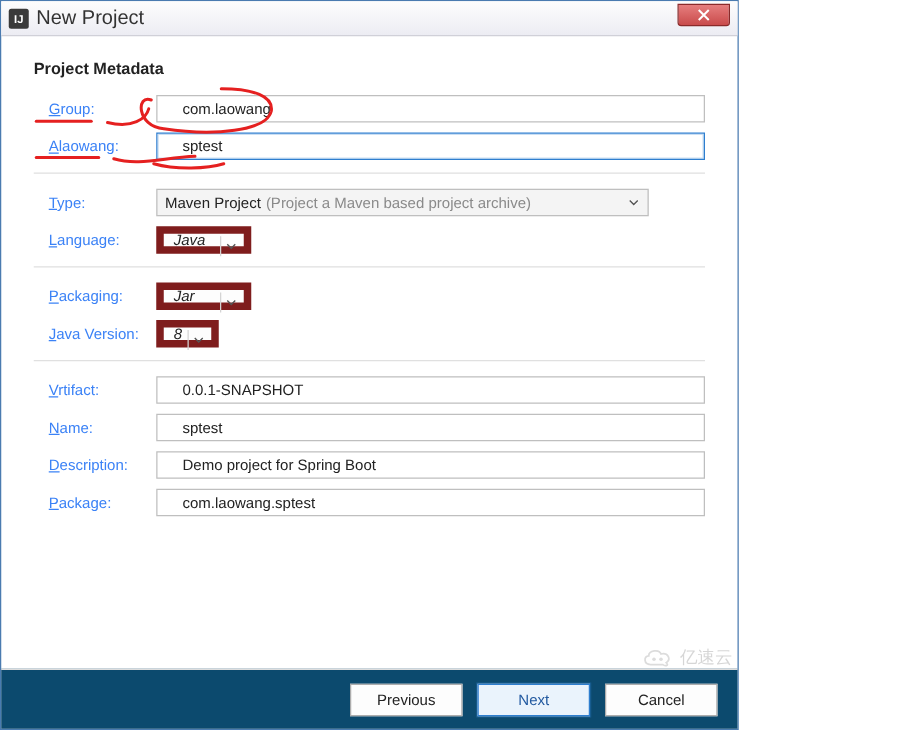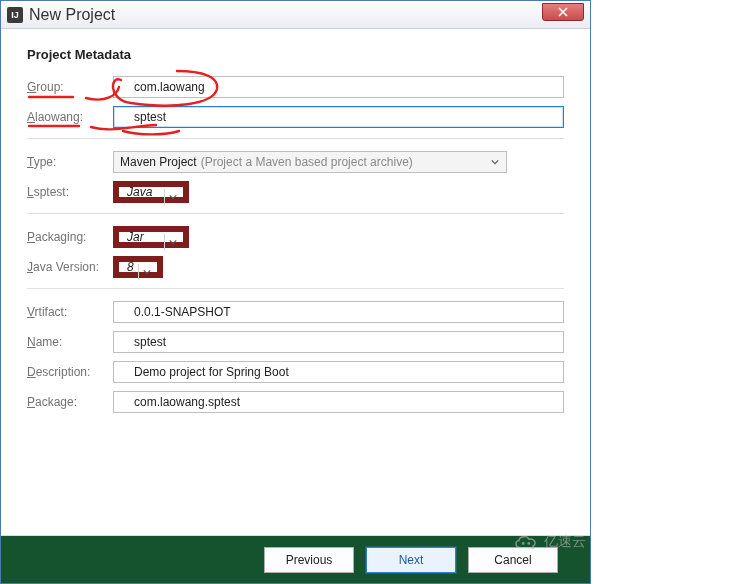--- a/index.html
+++ b/index.html
@@ -13,21 +13,21 @@
 .title-bar .title-text { margin-left: 6px; color: #333; font-size: 16px; }
 .close-btn { position: absolute; top: 2px; right: 6px; width: 42px; height: 18px; background: linear-gradient(#e67e7e,#c94b4b); border: 1px solid #8a2a2a; border-radius: 0 0 3px 3px; display: flex; align-items: center; justify-content: center; }
 .close-btn svg { width: 10px; height: 10px; }
 
 
 .content { position: absolute; top: 28px; left: 0; right: 0; bottom: 48px; padding: 18px 26px 10px 26px; }
 
 .section-title { font-weight: bold; font-size: 13px; color: #222; margin-bottom: 14px; }
 
 .row { display: flex; align-items: center; margin-bottom: 8px; }
-.row .lbl { width: 86px; color: #737373; }
+.row .lbl { width: 86px; color: #3b82f6; margin-left: 12px; }
 .row .lbl u { text-decoration: underline; }
 
 .row .ctrl-full { flex: 1; }
 .row .ctrl-sm { width: 76px; }
 .row .ctrl-xs { width: 50px; }
 
 input.txt, .txt-ro {
   height: 22px; width: 100%;
   border: 1px solid #bfbfbf; background: #fff; padding: 0 20px; color: #222;
 }
@@ -40,30 +40,30 @@
 .sel .arrow svg, .sel-wide .arrow svg { width: 8px; height: 8px; }
 .sel-wide {
   height: 22px; border: 1px solid #bfbfbf; background: #f4f4f4; display: flex; align-items: center; padding: 0 6px; position: relative; color: #222; width: 394px;
 }
 .sel-wide .hint { color: #8a8a8a; margin-left: 4px; }
 .sel-wide .arrow { position: absolute; right: 3px; top: 2px; width: 16px; height: 16px; display: flex; align-items: center; justify-content: center; }
 
 .sep { height: 1px; background: #e0e0e0; margin: 10px 0 12px 0; }
 
 
-.btn-bar { position: absolute; left: 0; right: 0; bottom: 0; height: 48px; border-top: 1px solid #ddd; background: #14532d; display: flex; align-items: center; justify-content: flex-end; padding-right: 32px; gap: 12px; }
+.btn-bar { position: absolute; left: 0; right: 0; bottom: 0; height: 48px; border-top: 1px solid #ddd; background: #0c4a6e; display: flex; align-items: center; justify-content: flex-end; padding-right: 16px; gap: 12px; }
 .btn { width: 90px; height: 26px; border: 1px solid #adadad; background: #fdfdfd; color: #222; display: flex; align-items: center; justify-content: center; cursor: pointer; }
 .btn.primary { border: 1px solid #2e7ecf; background: #eaf3fc; color: #2259a0; box-shadow: 0 0 0 1px rgba(46,126,207,.35); }
 
 
 .anno { position: absolute; pointer-events: none; }
 .anno path, .anno line, .anno ellipse { stroke: #e52020; stroke-width: 2.4; fill: none; stroke-linecap: round; }
 
 
-.watermark { position: absolute; right: 4px; bottom: 32px; display: flex; align-items: center; gap: 4px; opacity: .6; }
+.watermark { position: absolute; right: 4px; bottom: 48px; display: flex; align-items: center; gap: 4px; opacity: .6; }
 .watermark .cloud { width: 28px; height: 18px; }
 .watermark .wm-text { font-size: 14px; color: #bcbcbc; font-weight: 500; }
 </style>
 </head>
 <body>
 
 <div class="window-frame">
 
   <div class="title-bar">
     <div class="app-icon">IJ</div>
@@ -98,21 +98,21 @@
         <span class="hint">(Project a Maven based project archive)</span>
         <span class="arrow">
             <svg viewBox="0 0 10 10">
               <path d="M1 3 L5 7 L9 3" stroke="#555" stroke-width="1.4" fill="none"></path>
             </svg>
           </span>
       </div>
     </div>
 
     <div class="row">
-      <div class="lbl"><u>L</u><span>sptest:</span></div>
+      <div class="lbl"><u>L</u><span>anguage:</span></div>
       <div class="ctrl-sm sel">
         <span>Java</span>
         <span class="arrow">
             <svg viewBox="0 0 10 10">
               <path d="M1 3 L5 7 L9 3" stroke="#555" stroke-width="1.4" fill="none"></path>
             </svg>
           </span>
       </div>
     </div>
 

